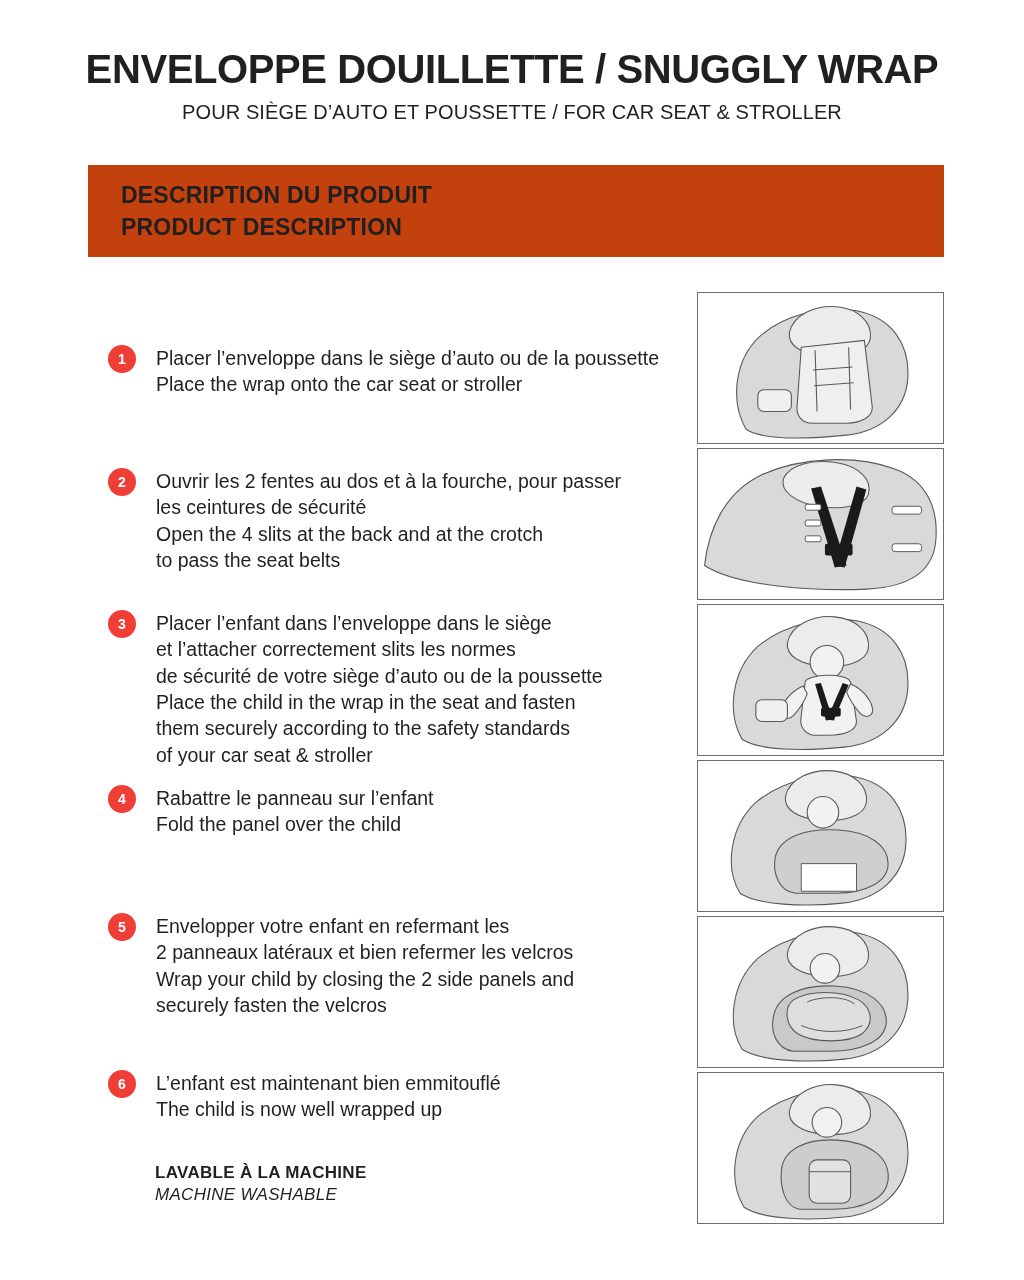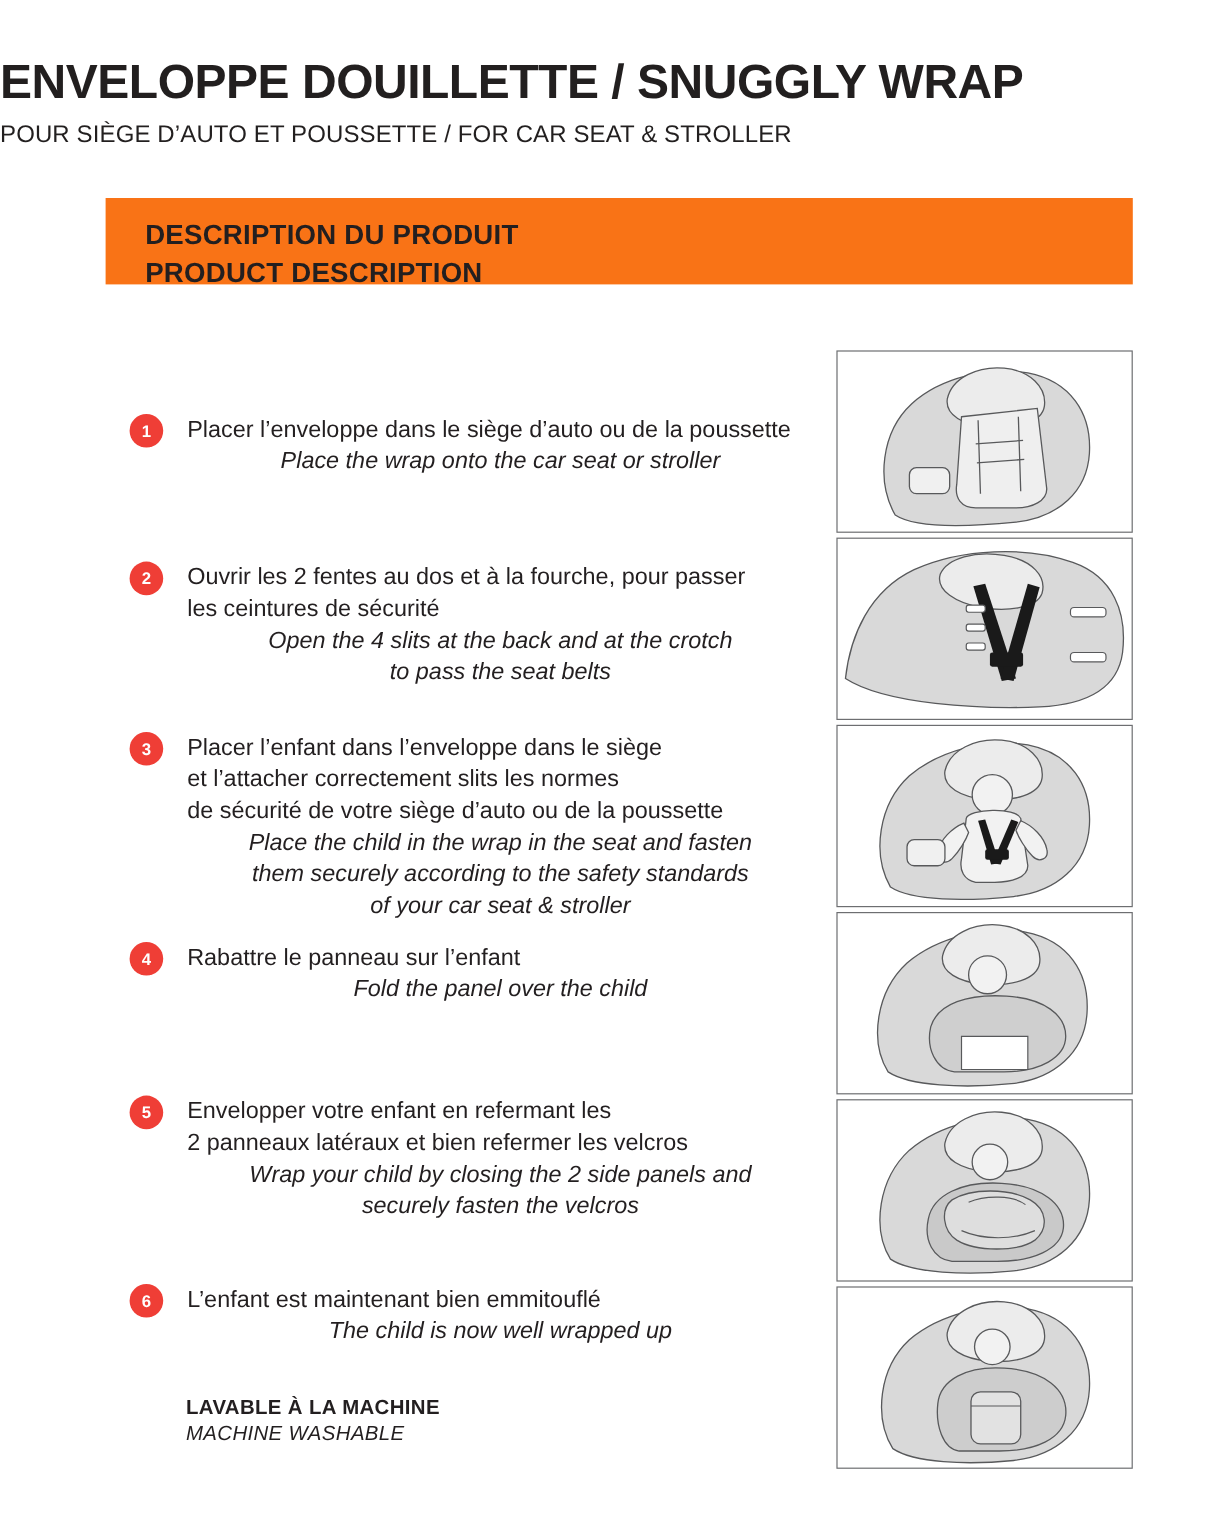--- a/index.html
+++ b/index.html
@@ -18,20 +18,21 @@
   .page {
     position: relative;
     width: 1024px;
     height: 1280px;
     box-sizing: border-box;
   }
 
   
   .header {
     padding-top: 48px;
+    text-align: center;
   }
   .title {
     font-size: 40px;
     font-weight: bold;
     letter-spacing: -0.4px;
     line-height: 1.08;
     margin: 0;
     color: #221f1f;
   }
   .subtitle {
@@ -41,22 +42,22 @@
     margin: 10px 0 0 0;
     color: #221f1f;
   }
 
   
   .section-band {
     position: absolute;
     left: 88px;
     top: 165px;
     width: 856px;
-    height: 72px;
-    background: #f97316;
+    height: 92px;
+    background: #c2410c;
     box-sizing: border-box;
     padding: 16px 0 0 33px;
   }
   .section-title-fr {
     font-size: 23px;
     font-weight: bold;
     letter-spacing: 0.2px;
     margin: 0;
     line-height: 1.25;
   }
@@ -97,22 +98,20 @@
     line-height: 1;
   }
   .step-lines-fr p,
   .step-lines-en p {
     margin: 0;
     font-size: 19.5px;
     line-height: 1.35;
     color: #231f20;
   }
   .step-lines-en p {
-    font-style: italic;
-    text-align: center;
   }
 
   
   .figures {
     position: absolute;
     left: 697px;
     top: 292px;
     width: 247px;
   }
   .figure {

